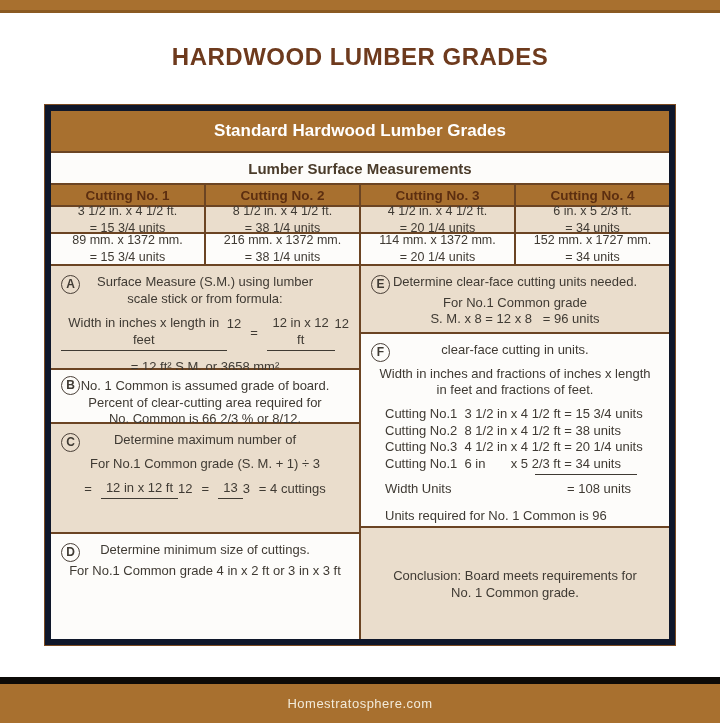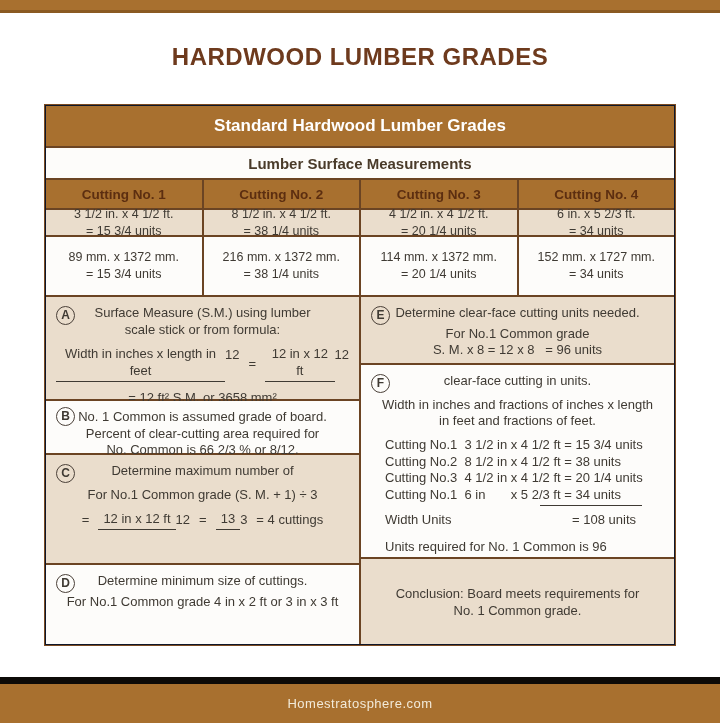--- a/index.html
+++ b/index.html
@@ -16,37 +16,37 @@
     margin-top:30px;
     text-align:center;
     font-size:24px; font-weight:bold;
     letter-spacing:0.5px;
     color:#6e3a1d;
   }
   .table-wrap {
     position:absolute; left:45px; top:105px;
     width:630px; height:540px;
     background:#6b4423;
-    border:1px solid #0f172a;
+    border:6px solid #0f172a;
     outline:1px solid #7a4a21;
     display:flex; flex-direction:column; gap:2px;
     padding:0;
   }
   .band { flex:none; display:flex; align-items:center; justify-content:center; text-align:center; }
   .band.brown { background:#a8702f; }
   .band.white { background:#fdfcfa; }
   .table-title { height:40px; color:#ffffff; font-weight:bold; font-size:17px; }
   .table-subtitle { height:30px; color:#4a3b2a; font-weight:bold; font-size:15px; }
   .cols4 { flex:none; display:flex; gap:2px; }
   .cols4 > div { flex:1; display:flex; flex-direction:column; align-items:center; justify-content:center; text-align:center; }
-  .colheads { height:28px; }
+  .colheads { height:20px; }
   .colheads > div { background:#a8702f; color:#5c2e10; font-weight:bold; font-size:13.5px; }
   .meas { font-size:12.5px; line-height:1.35; }
   .meas.r1 { height:25px; } .meas.r1 > div { background:#eaddcc; }
-  .meas.r2 { height:58px; } .meas.r2 > div { background:#fdfcfa; }
+  .meas.r2 { height:30px; } .meas.r2 > div { background:#fdfcfa; }
   .twocol { flex:1; display:flex; gap:2px; }
   .col { flex:1; display:flex; flex-direction:column; gap:2px; }
   .box { position:relative; flex:none; padding:8px 10px 6px 10px; font-size:13px; line-height:1.28; text-align:center; }
   .box.tan { background:#eaddcc; }
   .box.white { background:#fdfcfa; }
   .box.grow { flex:1; }
   .letter {
     position:absolute; left:10px; top:9px;
     width:19px; height:19px; border-radius:50%;
     border:1.5px solid #4a4038;

